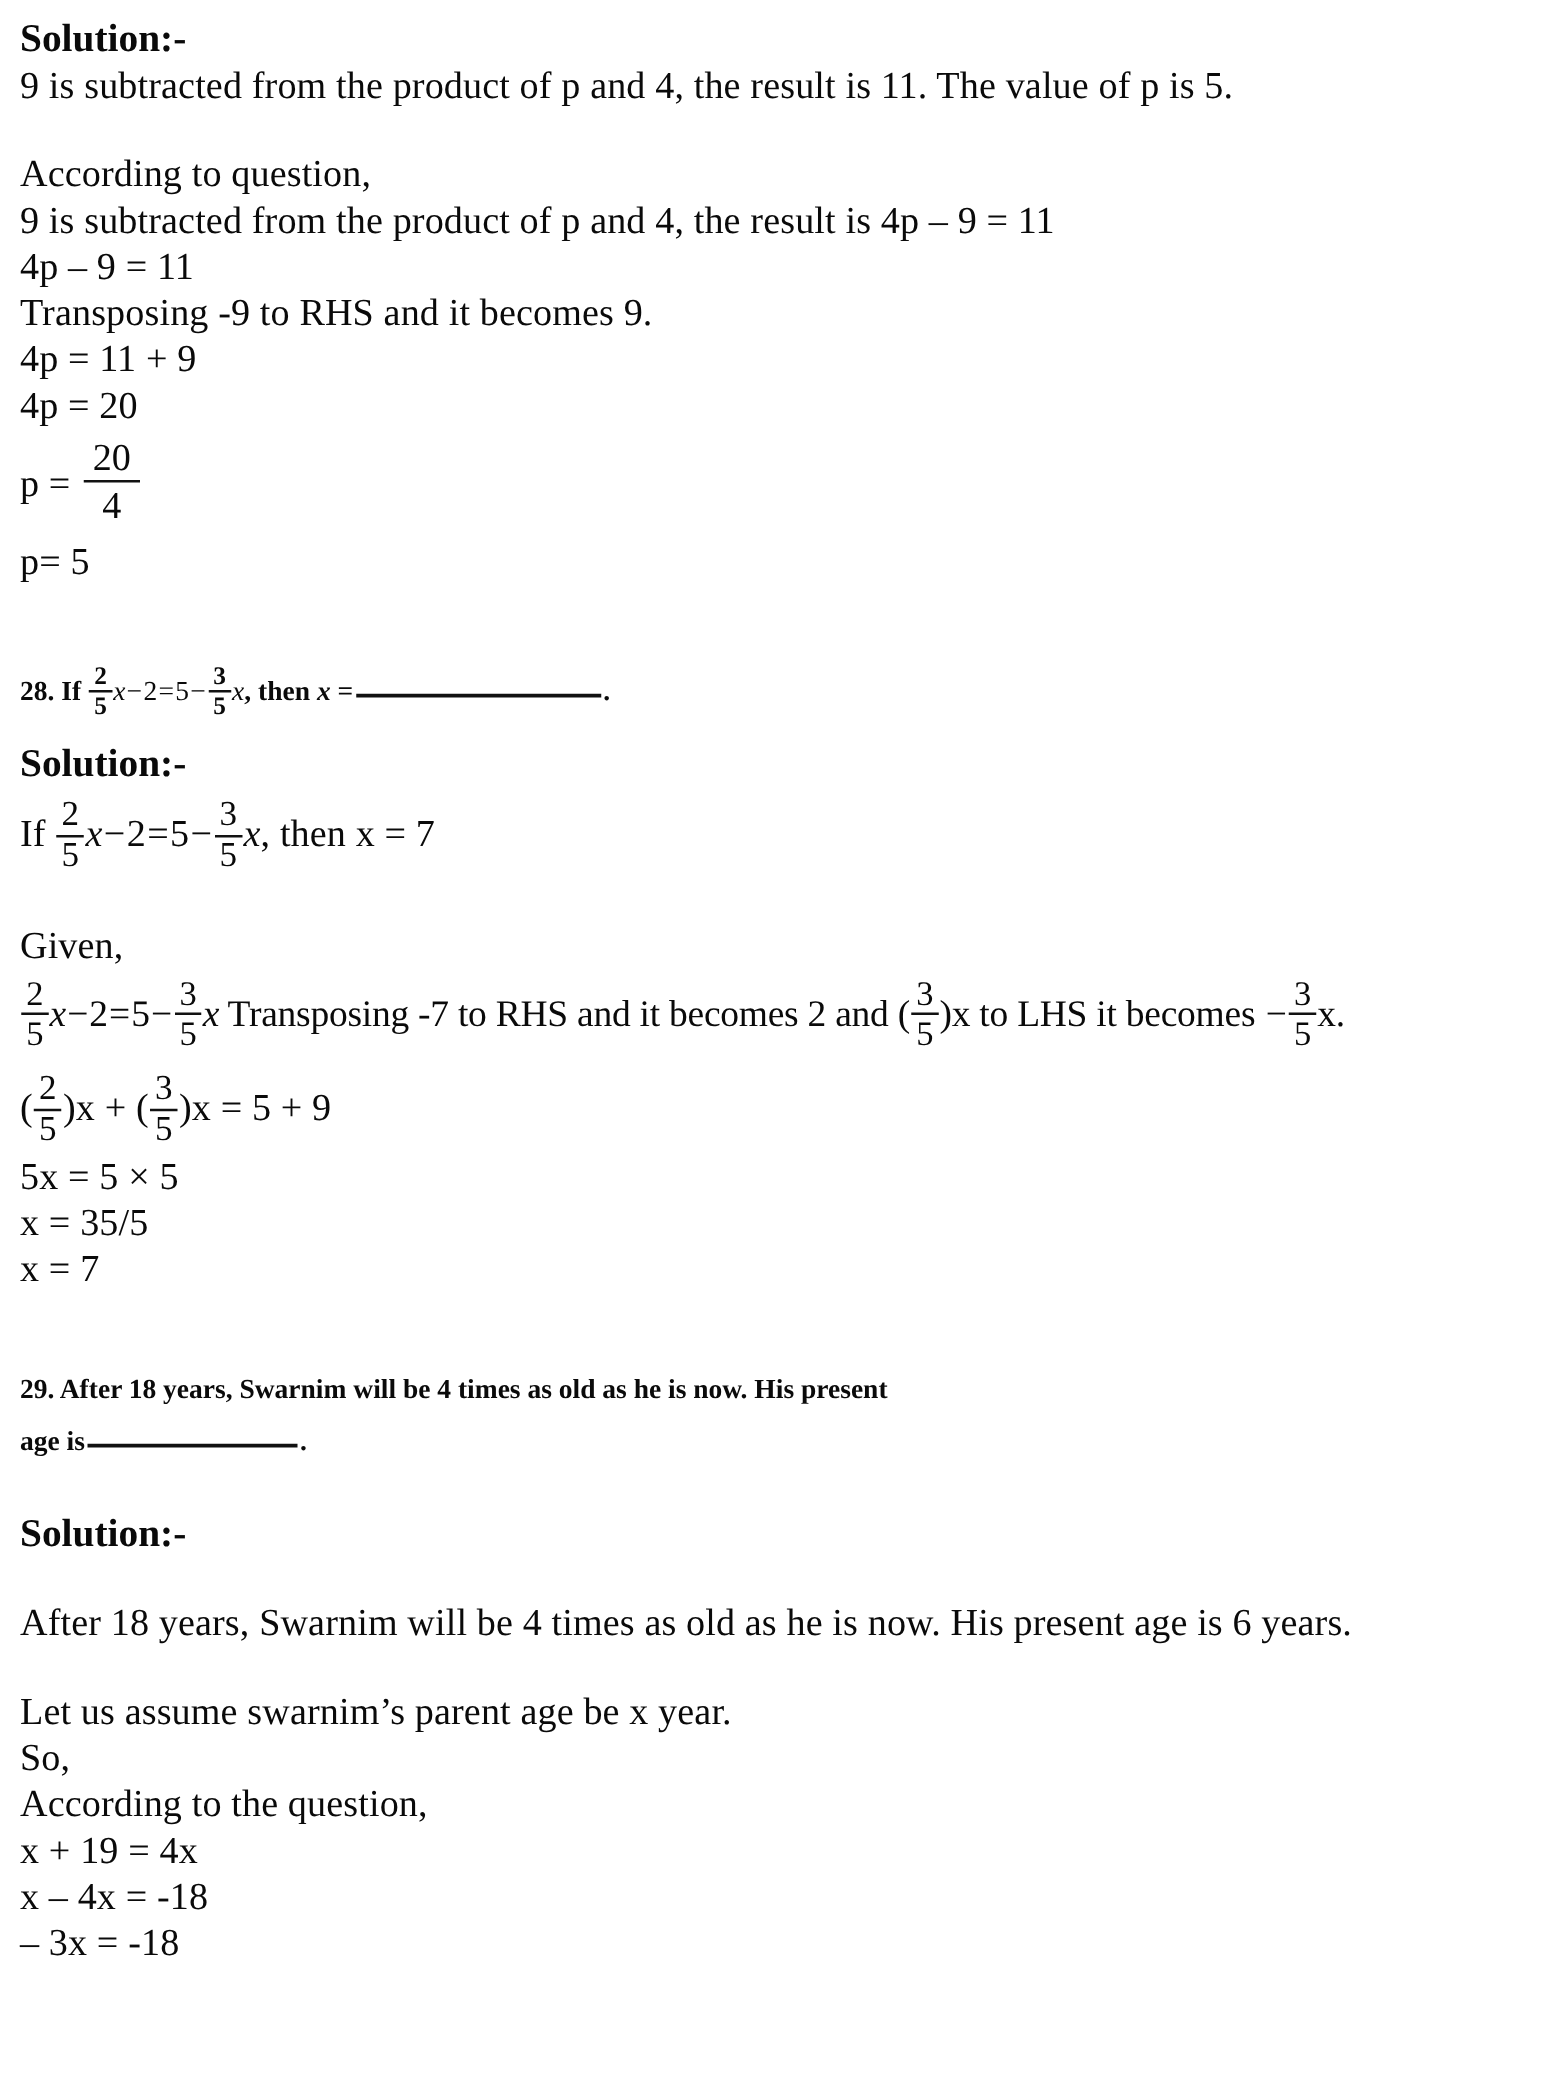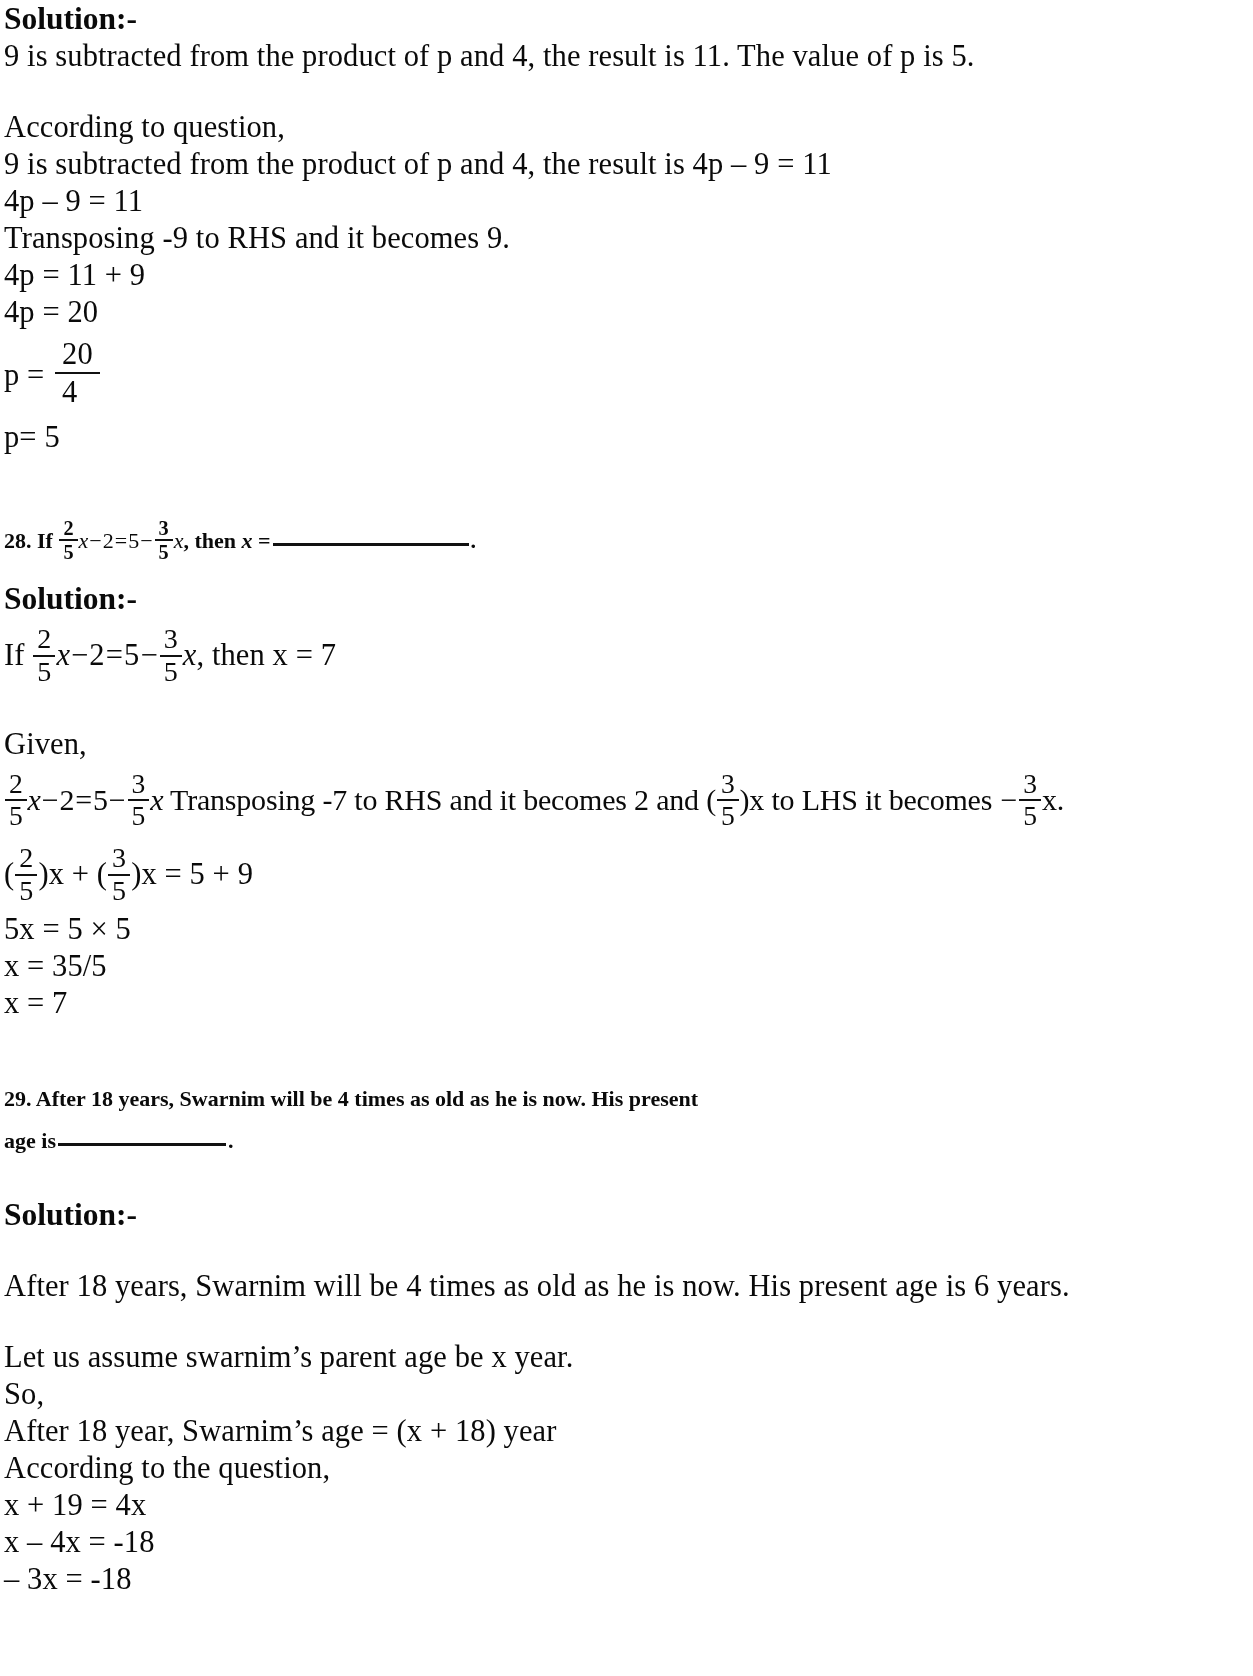--- a/index.html
+++ b/index.html
@@ -11,21 +11,21 @@
     width: 1253px;
     height: 1676px;
     font-family: "Liberation Serif", "DejaVu Serif", serif;
     color: #0a0a0a;
     overflow: hidden;
   }
   .page {
     position: relative;
     width: 1245px;
     height: 1676px;
-    padding: 0;
+    padding: 12px;
     box-sizing: border-box;
   }
   .content {
     padding: 0px 6px 0 4px;
   }
 
   
   .line {
     font-size: 30.5px;
     line-height: 37px;
@@ -73,21 +73,21 @@
   }
   .ital {
     font-style: italic;
   }
   .op { padding: 0 1px; }
 
   
   .frac-big {
     display: inline-block;
     vertical-align: -0.55em;
-    text-align: left;
+    text-align: center;
     line-height: 1.05;
     margin: 0 3px;
   }
   .frac-big .num {
     display: block;
     padding: 0 7px 2px 7px;
   }
   .frac-big .den {
     display: block;
     border-top: 2px solid #111;
@@ -191,20 +191,19 @@
     <div class="heading">Solution:-</div>
 
     <div class="gap-m"></div>
 
     <div class="line">After 18 years, Swarnim will be 4 times as old as he is now. His present age is 6 years.</div>
 
     <div class="gap-m"></div>
 
     <div class="line">Let us assume swarnim’s parent age be x year.</div>
     <div class="line">So,</div>
-    <div class="line">After 18 year, Swarnim’s age = (x + 18) year</div>
     <div class="line">According to the question,</div>
     <div class="line">x + 19 = 4x</div>
     <div class="line">x – 4x = -18</div>
     <div class="line">– 3x = -18</div>
 
   </div>
 </div>
 
 </body></html>

